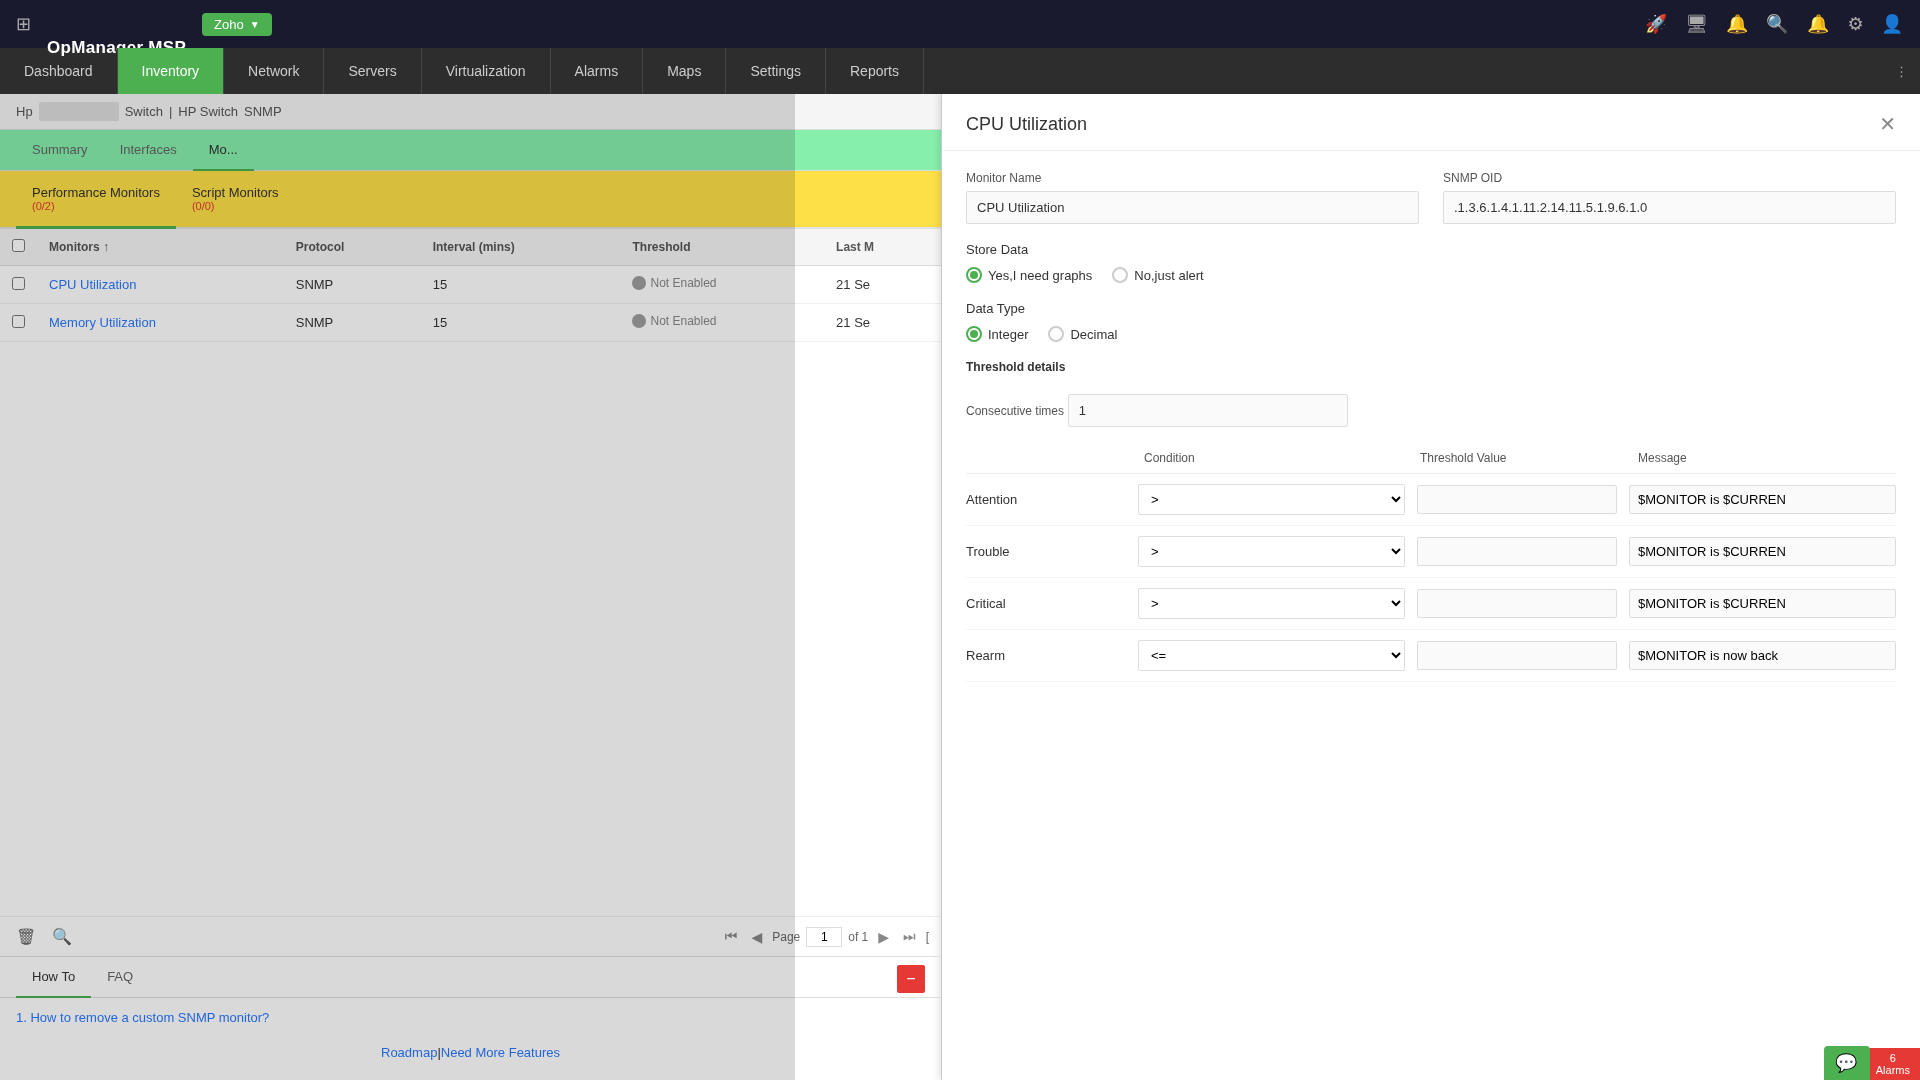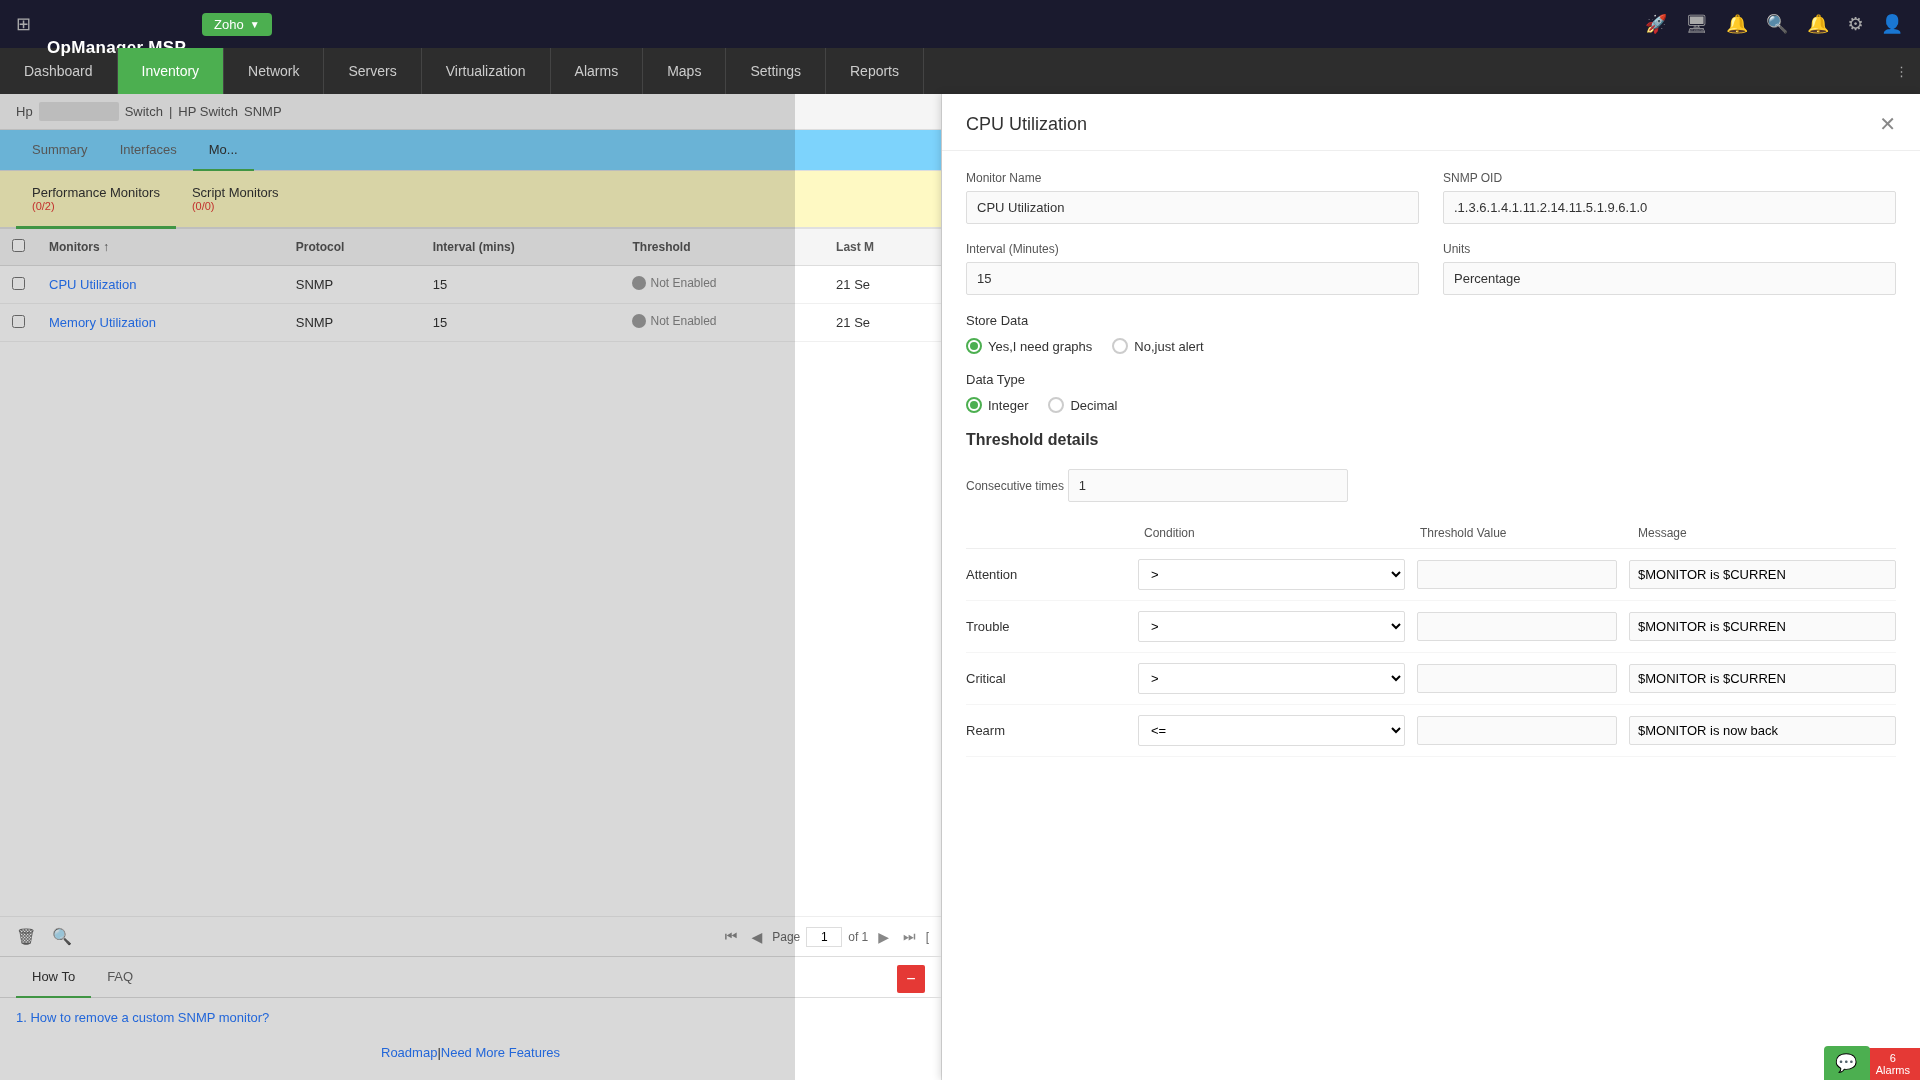--- a/index.html
+++ b/index.html
@@ -47,30 +47,30 @@
       display: flex; height: calc(1080px - 94px); position: relative;
     }
 
     
     .left-panel {
       width: 942px; background: #fff; border-right: 1px solid #ddd; display: flex; flex-direction: column; overflow: hidden;
     }
 
     
     .sub-tabs {
-      display: flex; border-bottom: 1px solid #ddd; background: #7dd3fc; padding: 0 16px;
+      display: flex; border-bottom: 1px solid #ddd; background: #86efac; padding: 0 16px;
     }
     .sub-tab {
       padding: 12px 16px; cursor: pointer; color: #666; font-size: 13px; border-bottom: 2px solid transparent; margin-bottom: -1px;
     }
     .sub-tab.active { color: #333; border-bottom: 2px solid #4caf50; }
 
     
     .monitor-tabs {
-      display: flex; border-bottom: 2px solid #e0e0e0; background: #fef9c3; padding: 0 16px;
+      display: flex; border-bottom: 2px solid #e0e0e0; background: #fde047; padding: 0 16px;
     }
     .monitor-tab {
       padding: 14px 16px; cursor: pointer; color: #666; font-size: 13px; border-bottom: 3px solid transparent; margin-bottom: -2px;
       display: flex; flex-direction: column; align-items: flex-start;
     }
     .monitor-tab.active { border-bottom: 3px solid #4caf50; }
     .monitor-tab .tab-label { font-size: 13px; color: #333; }
     .monitor-tab .tab-count { font-size: 11px; color: #e53935; }
 
     
@@ -150,21 +150,21 @@
     .radio-dot {
       width: 16px; height: 16px; border-radius: 50%; border: 2px solid #4caf50;
       display: flex; align-items: center; justify-content: center; cursor: pointer;
     }
     .radio-dot.selected::after {
       content: ''; width: 8px; height: 8px; background: #4caf50; border-radius: 50%;
     }
     .radio-dot.unselected { border-color: #ccc; }
 
     .threshold-details { margin-top: 8px; }
-    .threshold-title { font-size: 16px; font-weight: 600; color: #333; margin-bottom: 14px; }
+    .threshold-title { font-size: 12px; font-weight: 600; color: #333; margin-bottom: 14px; }
     .consecutive-times { margin-bottom: 16px; }
     .threshold-header { display: grid; grid-template-columns: 160px 1fr 200px 1fr; gap: 18px; padding: 8px 0; border-bottom: 1px solid #eee; }
     .threshold-header span { font-size: 12px; color: #555; font-weight: 500; }
     .threshold-row { display: grid; grid-template-columns: 160px 1fr 200px 1fr; gap: 12px; padding: 10px 0; border-bottom: 1px solid #f5f5f5; align-items: center; }
     .severity-label { font-size: 13px; color: #333; font-weight: 500; }
     .condition-select {
       border: 1px solid #ddd; padding: 6px 8px; font-size: 13px; border-radius: 2px;
       background: #fff; width: 100%;
     }
     .threshold-input {
@@ -342,30 +342,20 @@
         <div class="form-group">
           <label class="form-label">Monitor Name</label>
           <input class="form-input" type="text" value="CPU Utilization" style="">
         </div>
         <div class="form-group">
           <label class="form-label">SNMP OID</label>
           <input class="form-input" type="text" value=".1.3.6.1.4.1.11.2.14.11.5.1.9.6.1.0" style="">
         </div>
       </div>
 
-      <div class="form-row">
-        <div class="form-group">
-          <label class="form-label">Interval (Minutes)</label>
-          <input class="form-input" type="text" value="15" style="">
-        </div>
-        <div class="form-group">
-          <label class="form-label">Units</label>
-          <input class="form-input" type="text" value="Percentage" style="">
-        </div>
-      </div>
 
       <div class="store-data-section">
         <div class="section-label">Store Data</div>
         <div class="radio-group">
           <div class="radio-option">
             <div class="radio-dot selected"></div>
             <span>Yes,I need graphs</span>
           </div>
           <div class="radio-option">
             <div class="radio-dot unselected"></div>

